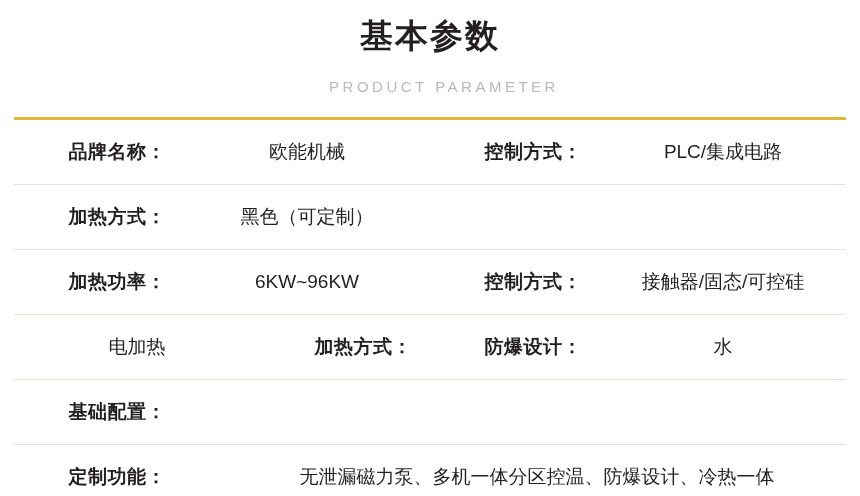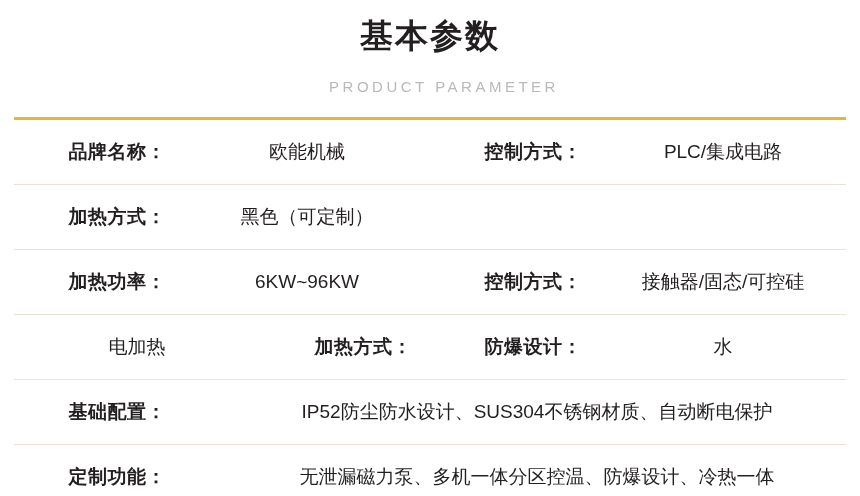--- a/index.html
+++ b/index.html
@@ -143,21 +143,20 @@
       </div>
       <div class="half">
         <div class="cell label">防爆设计：</div>
         <div class="cell value">水</div>
       </div>
     </div>
 
     <div class="row">
       <div class="full">
         <div class="cell label">基础配置：</div>
-        <div class="cell value">IP52防尘防水设计、SUS304不锈钢材质、自动断电保护</div>
       </div>
     </div>
 
     <div class="row">
       <div class="full">
         <div class="cell label">定制功能：</div>
         <div class="cell value">无泄漏磁力泵、多机一体分区控温、防爆设计、冷热一体</div>
       </div>
     </div>
 

